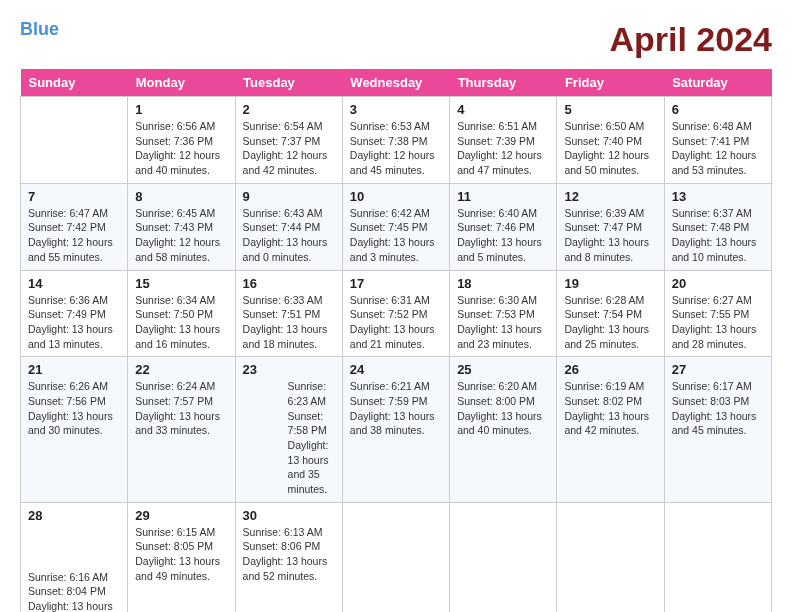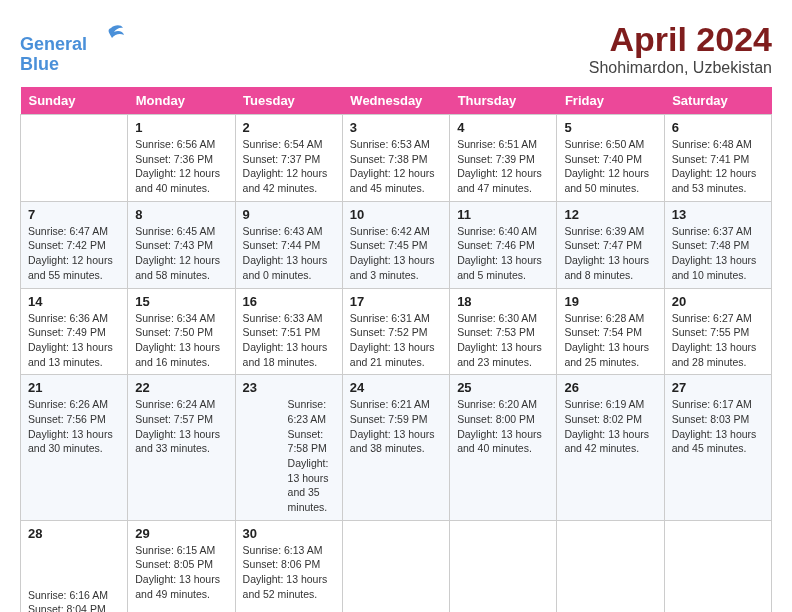--- a/index.html
+++ b/index.html
@@ -87,33 +87,26 @@
       background-color: #ffffff;
     }
   </style>
 </head>
 <body>
 
 <div class="header">
   <div class="logo">
     <div>
       <div class="logo-text">
-        <span>General</span>
-        <svg class="logo-bird" viewBox="0 0 30 30">
-          <path d="M15 8 C18 5, 25 4, 27 8 C24 7, 20 9, 18 12 C22 10, 27 11, 28 15 C24 13, 19 14, 16 18 C14 14, 10 10, 15 8Z" fill="#4a90d9"></path>
-        </svg>
-      </div>
-      <div class="logo-text">
         <span style="color:#4a90d9;">Blue</span>
       </div>
     </div>
   </div>
   <div class="title-block">
     <div class="month-title">April 2024</div>
-    <div class="location">Shohimardon, Uzbekistan</div>
   </div>
 </div>
 
 <table>
   <thead>
     <tr>
     <th>Sunday</th>
         <th>Monday</th>
         <th>Tuesday</th>
         <th>Wednesday</th>

